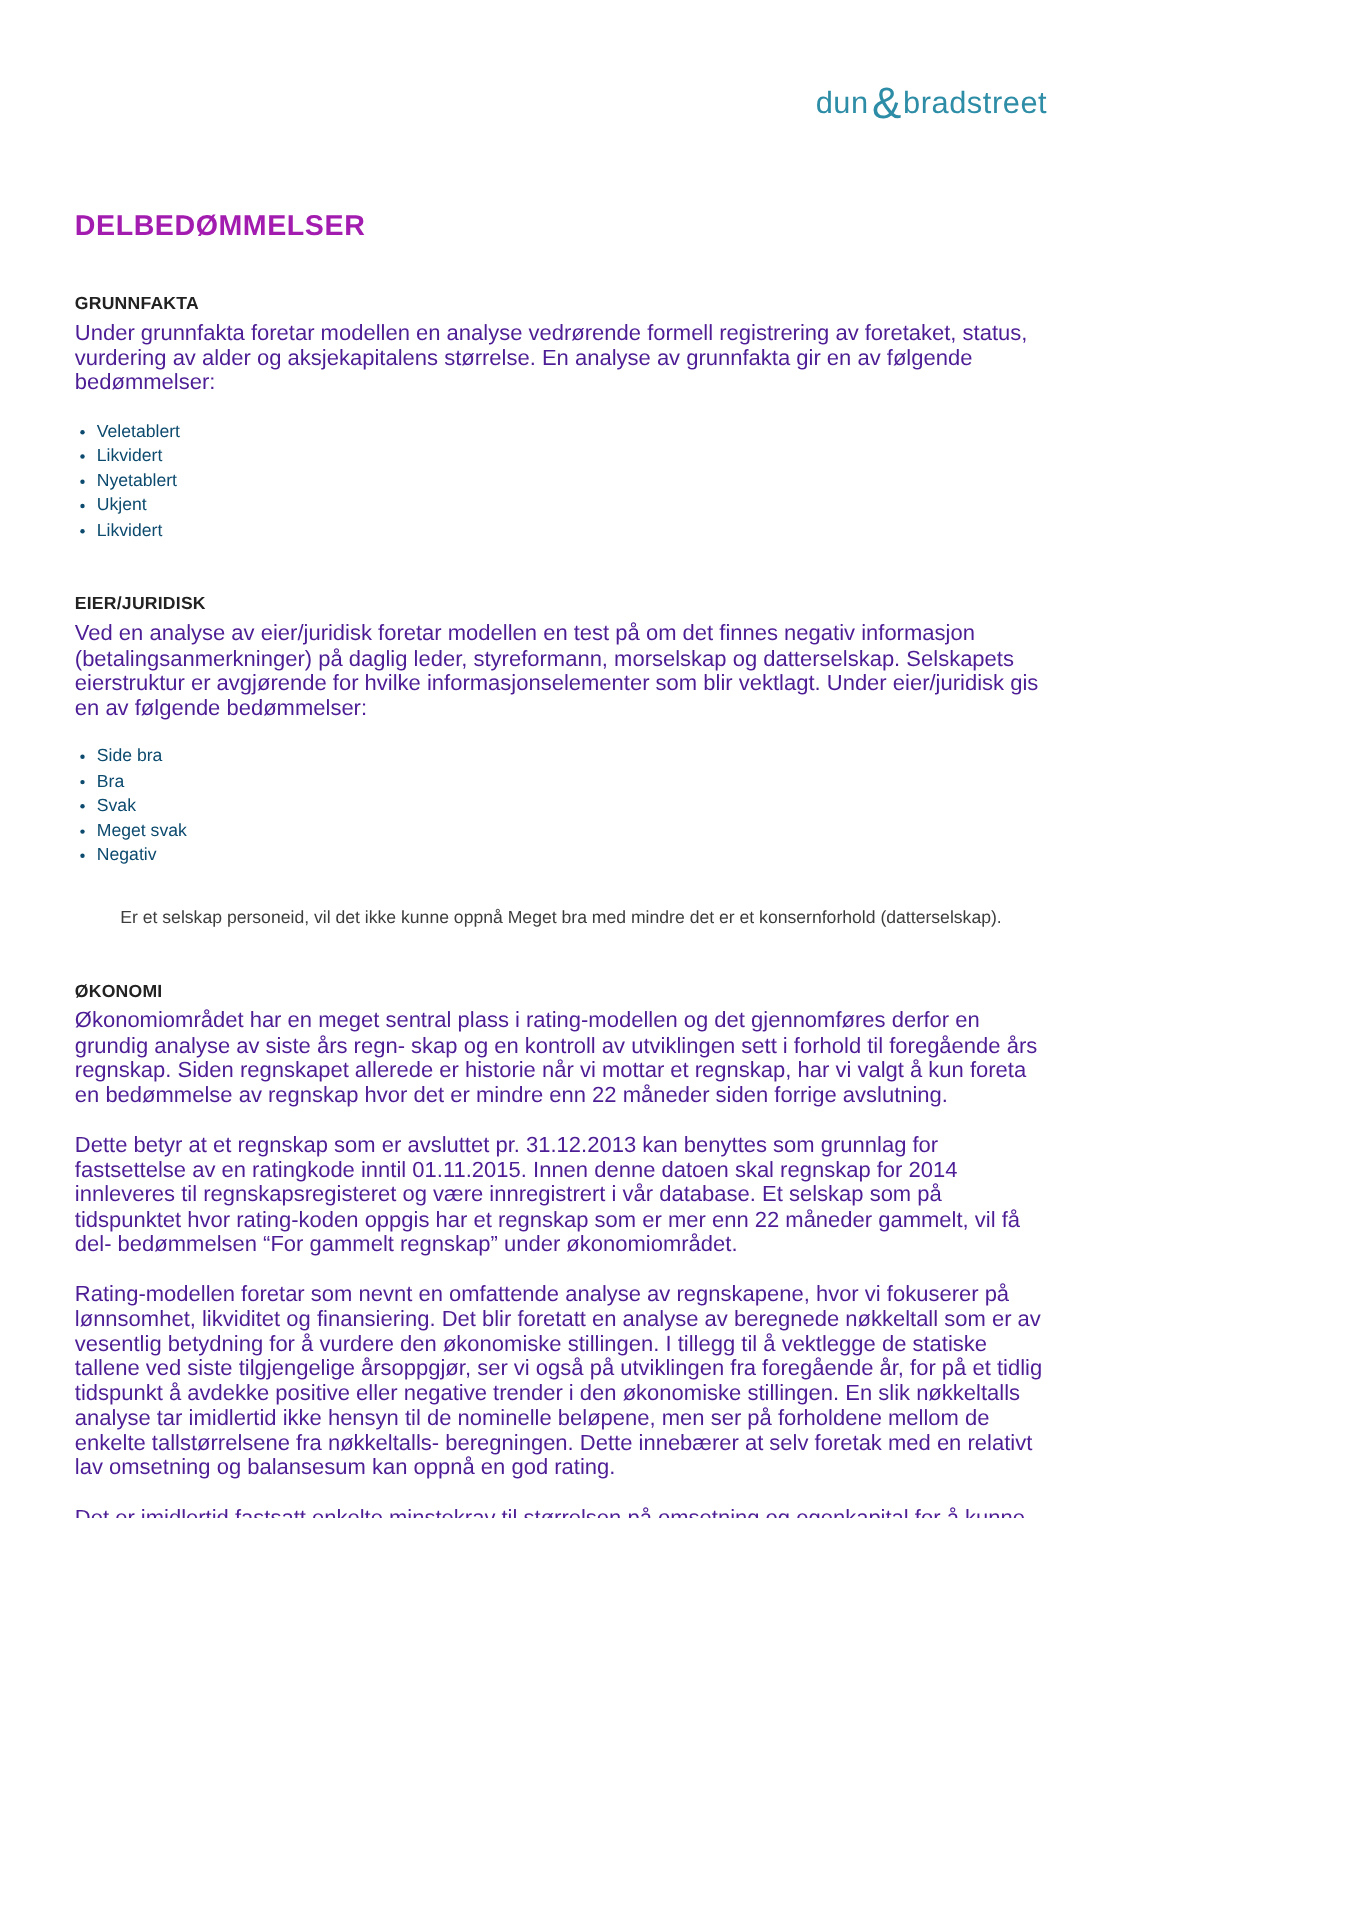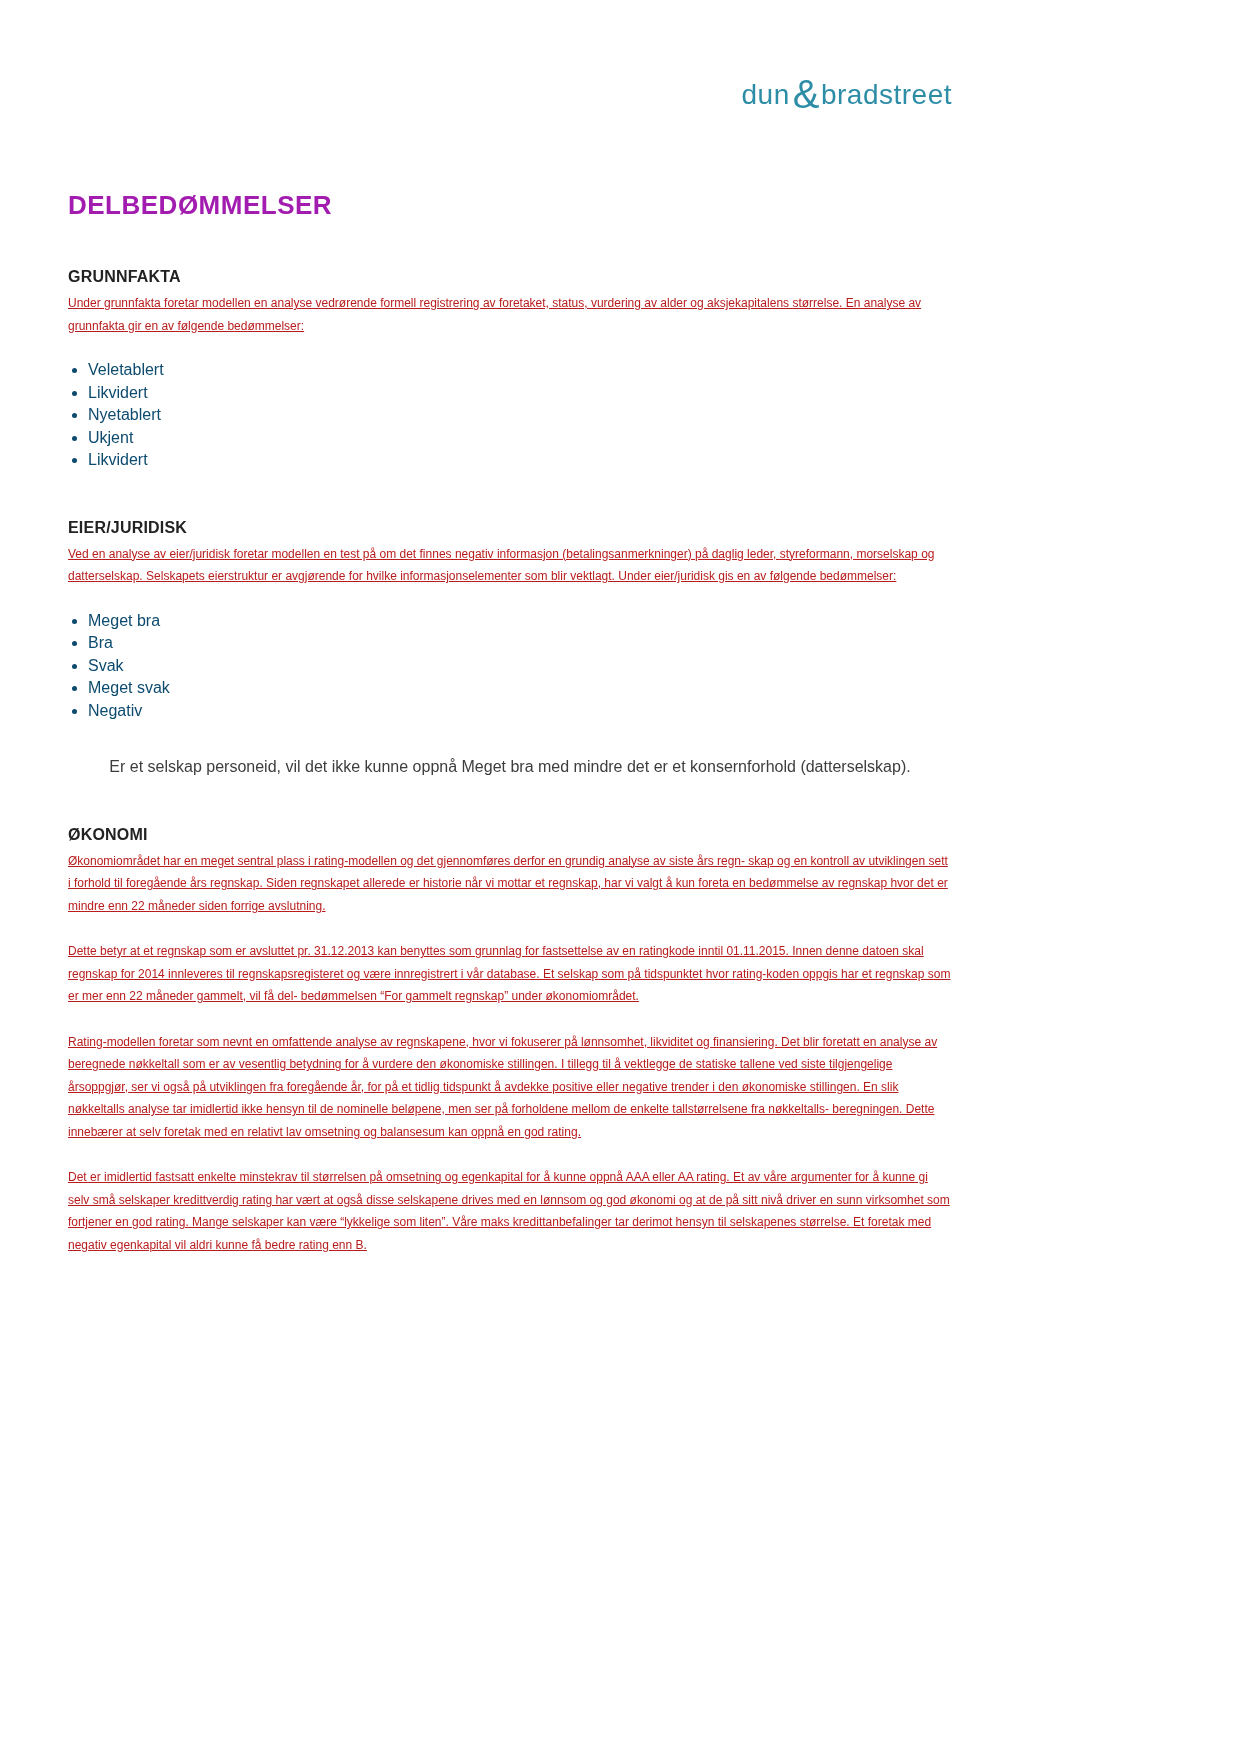--- a/index.html
+++ b/index.html
@@ -52,24 +52,23 @@
   
   .section { margin-top: 47px; }
   .section-heading {
     font-size: 16px;
     font-weight: bold;
     color: #222222;
     margin-bottom: 6px;
     letter-spacing: 0.2px;
   }
   .para {
-    font-size: 12px;
+    font-size: 20px;
     line-height: 22.5px;
-    color: #b91c1c;
-    text-decoration: underline;
+    color: #4c1d95;
   }
   .para + .para { margin-top: 23px; }
   ul.bullets {
     margin-top: 22px;
     padding-left: 20px;
     list-style: disc;
   }
   ul.bullets li {
     font-size: 16px;
     line-height: 22.5px;
@@ -116,21 +115,21 @@
         <li>Nyetablert</li>
         <li>Ukjent</li>
         <li>Likvidert</li>
       </ul>
     </div>
 
     <div class="section">
       <div class="section-heading">EIER/JURIDISK</div>
       <p class="para">Ved en analyse av eier/juridisk foretar modellen en test på om det finnes negativ informasjon (betalingsanmerkninger) på daglig leder, styreformann, morselskap og datterselskap. Selskapets eierstruktur er avgjørende for hvilke informasjonselementer som blir vektlagt. Under eier/juridisk gis en av følgende bedømmelser:</p>
       <ul class="bullets">
-        <li>Meget bra</li>
+        <li>Side bra</li>
         <li>Bra</li>
         <li>Svak</li>
         <li>Meget svak</li>
         <li>Negativ</li>
       </ul>
       <p class="note">Er et selskap personeid, vil det ikke kunne oppnå Meget bra med mindre det er et konsernforhold (datterselskap).</p>
     </div>
 
     <div class="section">
       <div class="section-heading">ØKONOMI</div>

